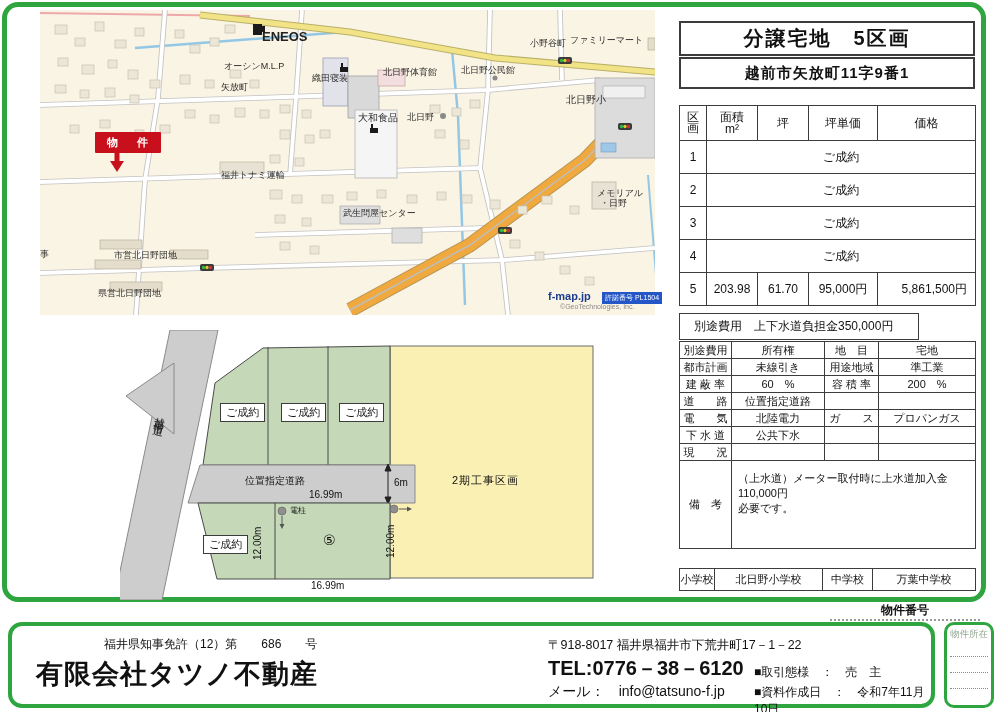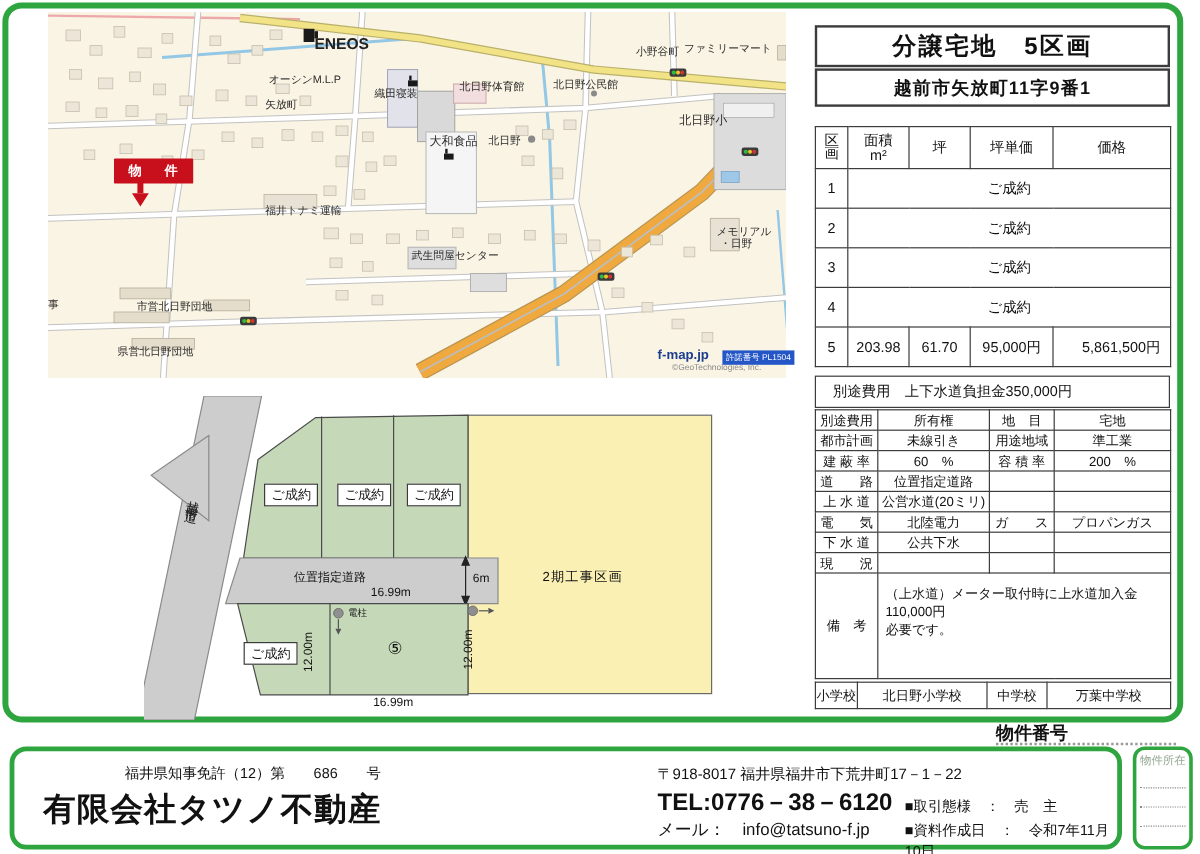--- a/index.html
+++ b/index.html
@@ -21,21 +21,21 @@
   .title1{top:21px;height:35px;font-size:20px;font-weight:bold;letter-spacing:2px;}
   .title2{top:57px;height:32px;font-size:15px;font-weight:bold;letter-spacing:1px;}
   table{border-collapse:collapse;table-layout:fixed;background:#fff;border-radius:21px;}
   td{border:1px solid #3c3c3c;font-size:12px;text-align:center;padding:0;overflow:hidden;white-space:nowrap;}
   .price-table{position:absolute;left:679px;top:105px;width:296px;}
   .price-table td{height:32px;}
   .price-table td.hdr{height:34px;font-size:12px;}
   td.kukaku{font-size:10px;line-height:11px;word-break:break-all;white-space:normal;padding:0 7px;}
   td.two{font-size:11px;line-height:12px;white-space:normal;}
   td.price-val{text-align:right;padding-right:8px;}
-  .fee-box{position:absolute;left:679px;top:313px;width:296px;height:27px;box-sizing:border-box;
+  .fee-box{position:absolute;left:679px;top:313px;width:240px;height:27px;box-sizing:border-box;
            border:1px solid #3c3c3c;background:#fff;font-size:12px;display:flex;align-items:center;padding-left:14px;}
   .details-table{position:absolute;left:679px;top:341px;width:296px;}
   .details-table td{height:16px;font-size:11px;}
   .details-table td.lab{text-align:center;}
   .details-table td.remarks-lab{height:87px;}
   .details-table td.remarks-val{text-align:left;vertical-align:top;padding:10px 4px 0 6px;white-space:normal;line-height:15px;}
   .school-table{position:absolute;left:679px;top:568px;width:296px;}
   .school-table td{height:21px;font-size:11px;}
 
   
@@ -51,21 +51,21 @@
   .box{background:#fff;border:1px solid #3c3c3c;font-size:11px;padding:1px 5px;color:#111;}
   .p8{font-size:8px;color:#222;}
   .p10{font-size:10px;color:#111;}
   .p11{font-size:11px;color:#111;letter-spacing:1px;}
   .p14{font-size:14px;color:#111;}
   .rot{font-size:10px;color:#111;transform:rotate(-90deg);transform-origin:left top;}
   .vroad{font-size:11px;color:#222;letter-spacing:3px;writing-mode:vertical-rl;transform:rotate(10deg);}
 
   
   .prop-no{position:absolute;left:830px;top:602px;width:150px;height:17px;border-bottom:2px dotted #999;
-           font-size:15px;font-weight:bold;text-align:left;}
+           font-size:12px;font-weight:bold;text-align:center;}
   .loc-label{display:block;text-align:center;font-size:9.5px;color:#93a893;margin-top:3px;}
   .loc-line{height:15px;margin:0 3px;border-bottom:1px dotted #8a8a8a;}
 
   
   .f-license{position:absolute;left:92px;top:10px;font-size:12px;}
   .f-company{position:absolute;left:24px;top:30px;font-size:27px;font-weight:600;letter-spacing:1px;}
   .f-address{position:absolute;left:536px;top:11px;font-size:12.5px;}
   .f-tel{position:absolute;left:536px;top:29px;font-size:20px;font-weight:bold;text-align:right;}
   .f-mail{position:absolute;left:536px;top:57px;font-size:14px;}
   .f-deal{position:absolute;left:742px;top:38px;font-size:12px;}
@@ -396,26 +396,20 @@
           <td class="lab">容 積 率</td>
           <td>200　%</td>
         </tr>
     <tr>
           <td class="lab">道　　路</td>
           <td>位置指定道路</td>
           <td class="lab"></td>
           <td></td>
         </tr>
     <tr>
-          <td class="lab">上 水 道</td>
-          <td>公営水道(20ミリ)</td>
-          <td class="lab"></td>
-          <td></td>
-        </tr>
-    <tr>
           <td class="lab">電　　気</td>
           <td>北陸電力</td>
           <td class="lab">ガ　　ス</td>
           <td>プロパンガス</td>
         </tr>
     <tr>
           <td class="lab">下 水 道</td>
           <td>公共下水</td>
           <td class="lab"></td>
           <td></td>

